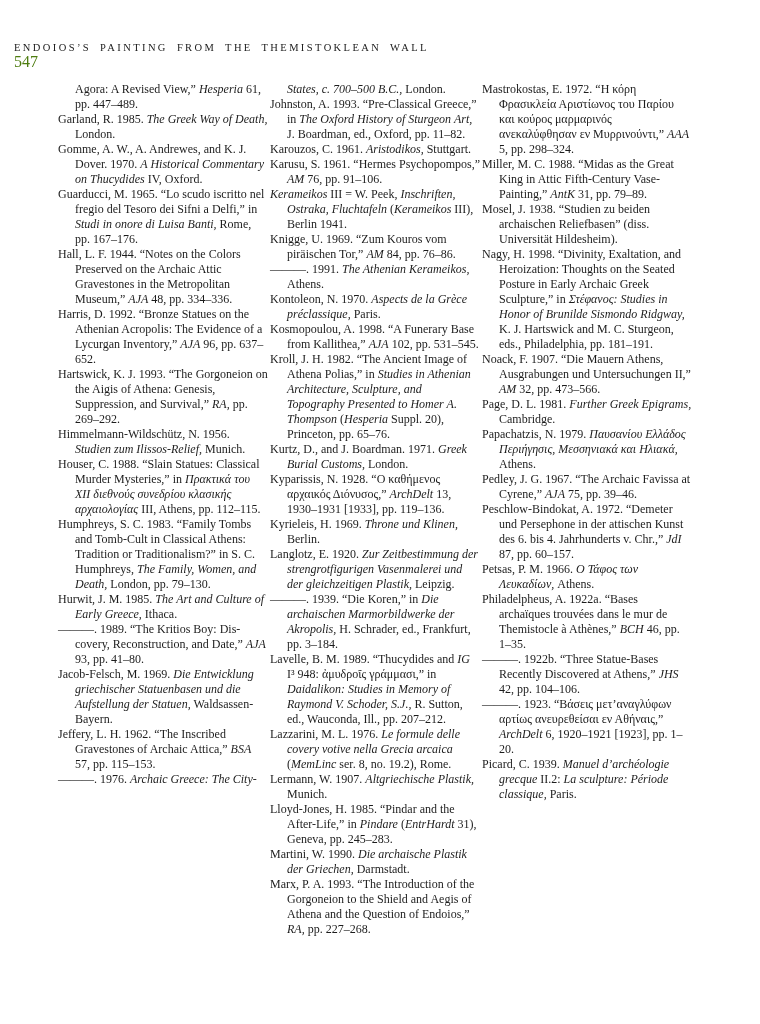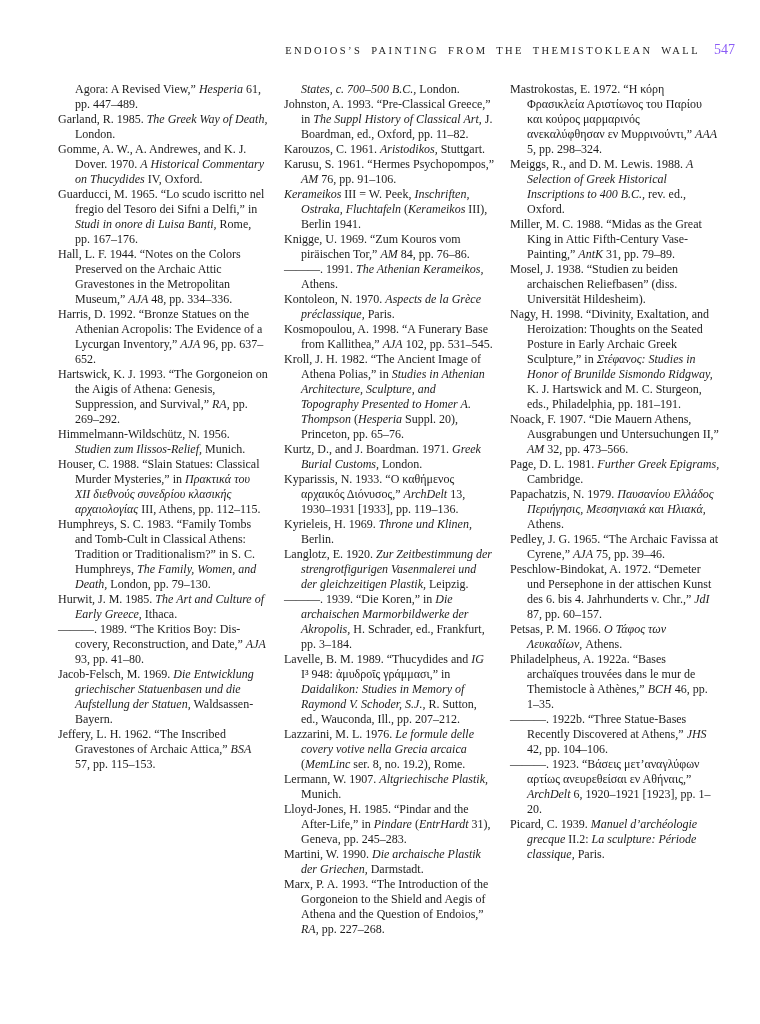--- a/index.html
+++ b/index.html
@@ -14,40 +14,41 @@
     width: 760px; height: 1024px;
     background: #ffffff;
     overflow: hidden;
   }
   .running-head {
     position: absolute;
     top: 42px; left: 0; right: 25px;
     display: flex;
     justify-content: flex-end;
     align-items: baseline;
+    flex-direction: column;
   }
   .rh-title {
     font-size: 10.5px;
     letter-spacing: 2.4px;
     word-spacing: 4px;
     text-transform: uppercase;
     color: #202020;
     white-space: nowrap;
   }
   .rh-page {
-    font-size: 14px;
+    font-size: 16px;
     margin-left: 14px;
     letter-spacing: 0;
-    color: #8b5cf6;
+    color: #4d7c0f;
   }
   .columns {
     position: absolute;
     top: 82px; left: 58px;
     display: flex;
-    gap: 16px;
+    gap: 2px;
   }
   .col { width: 210px; }
   .entry {
     margin: 0;
     font-size: 12px;
     line-height: 15px;
     padding-left: 17px;
     text-indent: -17px;
     color: #1c1c1c;
   }
@@ -73,54 +74,54 @@
         <p class="entry"><span>Hall, L. F. 1944. “Notes on the Colors Preserved on the Archaic Attic Gravestones in the Metropolitan Museum,” </span><em>AJA</em><span> 48, pp. 334–336.</span></p>
         <p class="entry"><span>Harris, D. 1992. “Bronze Statues on the Athenian Acropolis: The Evidence of a Lycurgan Inventory,” </span><em>AJA</em><span> 96, pp. 637–652.</span></p>
         <p class="entry"><span>Hartswick, K. J. 1993. “The Gorgoneion on the Aigis of Athena: Genesis, Suppression, and Survival,” </span><em>RA,</em><span> pp. 269–292.</span></p>
         <p class="entry"><span>Himmelmann-Wildschütz, N. 1956. </span><em>Studien zum Ilissos-Relief,</em><span> Munich.</span></p>
         <p class="entry"><span>Houser, C. 1988. “Slain Statues: Classical Murder Mysteries,” in </span><em>Πρακτικά του XII διεθνούς συνεδρίου κλασικής αρχαιολογίας</em><span> III, Athens, pp. 112–115.</span></p>
         <p class="entry"><span>Humphreys, S. C. 1983. “Family Tombs and Tomb-Cult in Classical Athens: Tradition or Traditionalism?” in S. C. Humphreys, </span><em>The Family, Women, and Death,</em><span> London, pp. 79–130.</span></p>
         <p class="entry"><span>Hurwit, J. M. 1985. </span><em>The Art and Culture of Early Greece,</em><span> Ithaca.</span></p>
         <p class="entry"><span>———. 1989. “The Kritios Boy: Dis­covery, Reconstruction, and Date,” </span><em>AJA</em><span> 93, pp. 41–80.</span></p>
         <p class="entry"><span>Jacob-Felsch, M. 1969. </span><em>Die Entwicklung griechischer Statuenbasen und die Aufstellung der Statuen,</em><span> Waldsassen-Bayern.</span></p>
         <p class="entry"><span>Jeffery, L. H. 1962. “The Inscribed Gravestones of Archaic Attica,” </span><em>BSA</em><span> 57, pp. 115–153.</span></p>
+        <p class="entry"><span>———. 1976. </span><em>Archaic Greece: The City-</em></p>
       </div>
     <div class="col">
         <p class="entry cont"><em>States, c. 700–500 B.C.,</em><span> London.</span></p>
-        <p class="entry"><span>Johnston, A. 1993. “Pre-Classical Greece,” in </span><em>The Suppl History of Classical Art,</em><span> J. Boardman, ed., Oxford, pp. 11–82.</span></p>
+        <p class="entry"><span>Johnston, A. 1993. “Pre-Classical Greece,” in </span><em>The Oxford History of Sturgeon Art,</em><span> J. Boardman, ed., Oxford, pp. 11–82.</span></p>
         <p class="entry"><span>Karouzos, C. 1961. </span><em>Aristodikos,</em><span> Stuttgart.</span></p>
         <p class="entry"><span>Karusu, S. 1961. “Hermes Psychopompos,” </span><em>AM</em><span> 76, pp. 91–106.</span></p>
         <p class="entry"><em>Kerameikos</em><span> III = W. Peek, </span><em>Inschriften, Ostraka, Fluchtafeln</em><span> (</span><em>Kerameikos</em><span> III), Berlin 1941.</span></p>
         <p class="entry"><span>Knigge, U. 1969. “Zum Kouros vom piräischen Tor,” </span><em>AM</em><span> 84, pp. 76–86.</span></p>
         <p class="entry"><span>———. 1991. </span><em>The Athenian Kerameikos,</em><span> Athens.</span></p>
         <p class="entry"><span>Kontoleon, N. 1970. </span><em>Aspects de la Grèce préclassique,</em><span> Paris.</span></p>
         <p class="entry"><span>Kosmopoulou, A. 1998. “A Funerary Base from Kallithea,” </span><em>AJA</em><span> 102, pp. 531–545.</span></p>
         <p class="entry"><span>Kroll, J. H. 1982. “The Ancient Image of Athena Polias,” in </span><em>Studies in Athenian Architecture, Sculpture, and Topography Presented to Homer A. Thompson</em><span> (</span><em>Hesperia</em><span> Suppl. 20), Princeton, pp. 65–76.</span></p>
         <p class="entry"><span>Kurtz, D., and J. Boardman. 1971. </span><em>Greek Burial Customs,</em><span> London.</span></p>
-        <p class="entry"><span>Kyparissis, N. 1933. “Ο καθήμενος αρχαικός Διόνυσος,” </span><em>ArchDelt</em><span> 13, 1930–1931 [1933], pp. 119–136.</span></p>
+        <p class="entry"><span>Kyparissis, N. 1928. “Ο καθήμενος αρχαικός Διόνυσος,” </span><em>ArchDelt</em><span> 13, 1930–1931 [1933], pp. 119–136.</span></p>
         <p class="entry"><span>Kyrieleis, H. 1969. </span><em>Throne und Klinen,</em><span> Berlin.</span></p>
         <p class="entry"><span>Langlotz, E. 1920. </span><em>Zur Zeitbestimmung der strengrotfigurigen Vasenmalerei und der gleichzeitigen Plastik,</em><span> Leipzig.</span></p>
         <p class="entry"><span>———. 1939. “Die Koren,” in </span><em>Die archaischen Marmorbildwerke der Akropolis,</em><span> H. Schrader, ed., Frankfurt, pp. 3–184.</span></p>
         <p class="entry"><span>Lavelle, B. M. 1989. “Thucydides and </span><em>IG</em><span> I³ 948: ἀμυδροῖς γράμμασι,” in </span><em>Daidalikon: Studies in Memory of Raymond V. Schoder, S.J.,</em><span> R. Sutton, ed., Wauconda, Ill., pp. 207–212.</span></p>
         <p class="entry"><span>Lazzarini, M. L. 1976. </span><em>Le formule delle covery votive nella Grecia arcaica</em><span> (</span><em>MemLinc</em><span> ser. 8, no. 19.2), Rome.</span></p>
         <p class="entry"><span>Lermann, W. 1907. </span><em>Altgriechische Plastik,</em><span> Munich.</span></p>
         <p class="entry"><span>Lloyd-Jones, H. 1985. “Pindar and the After-Life,” in </span><em>Pindare</em><span> (</span><em>EntrHardt</em><span> 31), Geneva, pp. 245–283.</span></p>
         <p class="entry"><span>Martini, W. 1990. </span><em>Die archaische Plastik der Griechen,</em><span> Darmstadt.</span></p>
         <p class="entry"><span>Marx, P. A. 1993. “The Introduction of the Gorgoneion to the Shield and Aegis of Athena and the Question of Endoios,” </span><em>RA,</em><span> pp. 227–268.</span></p>
       </div>
     <div class="col">
         <p class="entry"><span>Mastrokostas, E. 1972. “Η κόρη Φρασικλεία Αριστίωνος του Παρίου και κούρος μαρμαρινός ανεκαλύφθησαν εν Μυρρινούντι,” </span><em>ΑΑΑ</em><span> 5, pp. 298–324.</span></p>
-        <p class="entry"><span>Meiggs, R., and D. M. Lewis. 1988. </span><em>A Selection of Greek Historical Inscriptions to 400 B.C.,</em><span> rev. ed., Oxford.</span></p>
         <p class="entry"><span>Miller, M. C. 1988. “Midas as the Great King in Attic Fifth-Century Vase-Painting,” </span><em>AntK</em><span> 31, pp. 79–89.</span></p>
         <p class="entry"><span>Mosel, J. 1938. “Studien zu beiden archaischen Reliefbasen” (diss. Universität Hildesheim).</span></p>
         <p class="entry"><span>Nagy, H. 1998. “Divinity, Exaltation, and Heroization: Thoughts on the Seated Posture in Early Archaic Greek Sculpture,” in </span><em>Στέφανος: Studies in Honor of Brunilde Sismondo Ridgway,</em><span> K. J. Hartswick and M. C. Sturgeon, eds., Philadelphia, pp. 181–191.</span></p>
         <p class="entry"><span>Noack, F. 1907. “Die Mauern Athens, Ausgrabungen und Untersuchungen II,” </span><em>AM</em><span> 32, pp. 473–566.</span></p>
         <p class="entry"><span>Page, D. L. 1981. </span><em>Further Greek Epigrams,</em><span> Cambridge.</span></p>
         <p class="entry"><span>Papachatzis, N. 1979. </span><em>Παυσανίου Ελλάδος Περιήγησις, Μεσσηνιακά και Ηλιακά,</em><span> Athens.</span></p>
-        <p class="entry"><span>Pedley, J. G. 1965. “The Archaic Favissa at Cyrene,” </span><em>AJA</em><span> 75, pp. 39–46.</span></p>
+        <p class="entry"><span>Pedley, J. G. 1967. “The Archaic Favissa at Cyrene,” </span><em>AJA</em><span> 75, pp. 39–46.</span></p>
         <p class="entry"><span>Peschlow-Bindokat, A. 1972. “Demeter und Persephone in der attischen Kunst des 6. bis 4. Jahrhunderts v. Chr.,” </span><em>JdI</em><span> 87, pp. 60–157.</span></p>
         <p class="entry"><span>Petsas, P. M. 1966. </span><em>Ο Τάφος των Λευκαδίων,</em><span> Athens.</span></p>
         <p class="entry"><span>Philadelpheus, A. 1922a. “Bases archaïques trouvées dans le mur de Themistocle à Athènes,” </span><em>BCH</em><span> 46, pp. 1–35.</span></p>
         <p class="entry"><span>———. 1922b. “Three Statue-Bases Recently Discovered at Athens,” </span><em>JHS</em><span> 42, pp. 104–106.</span></p>
         <p class="entry"><span>———. 1923. “Βάσεις μετ’αναγλύφων αρτίως ανευρεθείσαι εν Αθήναις,” </span><em>ArchDelt</em><span> 6, 1920–1921 [1923], pp. 1–20.</span></p>
         <p class="entry"><span>Picard, C. 1939. </span><em>Manuel d’archéologie grecque</em><span> II.2: </span><em>La sculpture: Période classique,</em><span> Paris.</span></p>
       </div>
   </div>
 </div>
 

